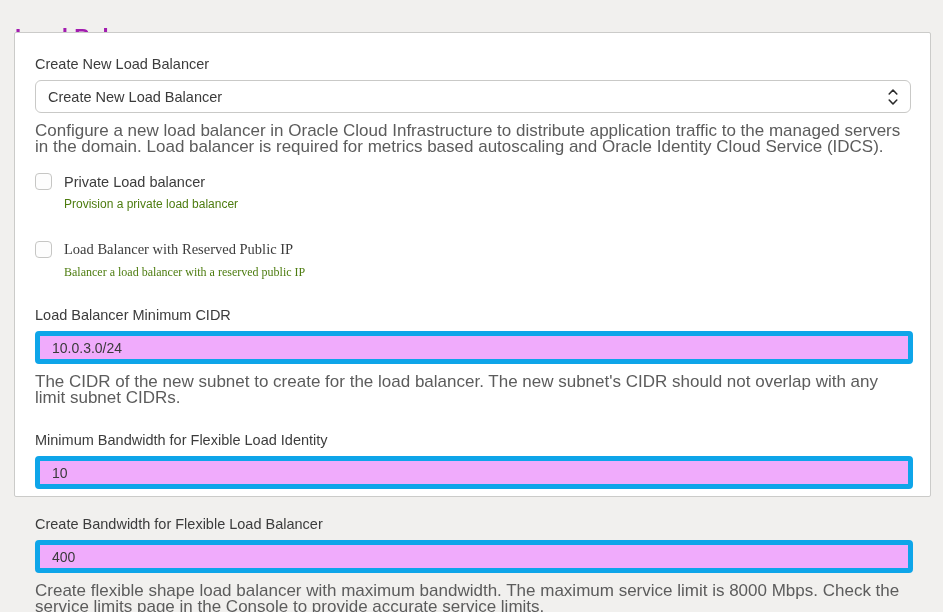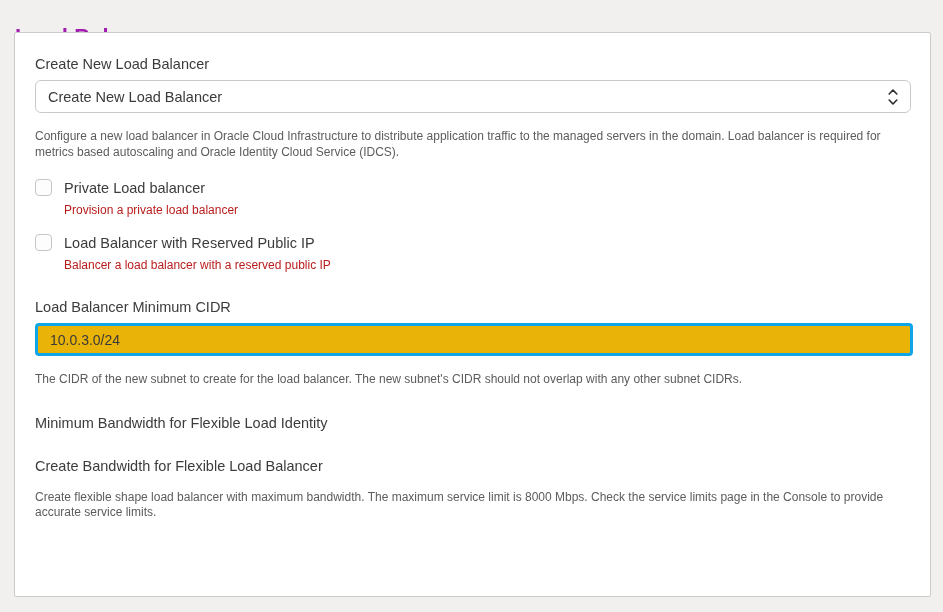--- a/index.html
+++ b/index.html
@@ -13,21 +13,21 @@
   .page-title {
     font-size: 22px;
     font-weight: 700;
     color: #a21caf;
     margin: 24px 0 8px 15px;
     letter-spacing: 0.1px;
   }
   .panel {
     position: absolute;
     left: 14px; top: 32px;
-    width: 917px; height: 565px;
+    width: 917px; height: 465px;
     background: #ffffff;
     border: 1px solid #cbcbc9;
     border-radius: 2px;
     padding: 23px 19px 0 20px;
   }
   .field-label {
     font-size: 14.5px;
     color: #3c3c3c;
     margin-bottom: 8px;
   }
@@ -40,54 +40,54 @@
     display: flex;
     align-items: center;
     justify-content: space-between;
     padding: 0 11px 0 12px;
     font-size: 14.5px;
     color: #3a3a3a;
     cursor: default;
   }
   .chevron-updown { display: flex; align-items: center; }
   .help {
-    font-size: 12px;
+    font-size: 17px;
     color: #5c5c5c;
     line-height: 15.5px;
-    margin-top: 16px;
+    margin-top: 10px;
     max-width: 880px;
   }
   .checkbox-group { margin-top: 19px; }
   .checkbox-row {
     display: flex;
     align-items: center;
   }
   .checkbox {
     width: 17px; height: 17px;
     border: 1px solid #c6c6c4;
     border-radius: 4px;
     background: #fdfdfd;
     flex: 0 0 auto;
     margin-right: 12px;
   }
   .checkbox-label { font-size: 14.5px; color: #3c3c3c; }
   .checkbox-help {
     font-size: 12px;
-    color: #b91c1c;
+    color: #4d7c0f;
     margin: 7px 0 0 29px;
   }
-  .checkbox-group + .checkbox-group { margin-top: 17px; }
+  .checkbox-group + .checkbox-group { margin-top: 30px; font-family: Liberation Serif, serif; }
   .field-group { margin-top: 27px; }
   .text-input {
     display: block;
     width: 878px;
     height: 33px;
-    border: 3px solid #0ea5e9;
+    border: 5px solid #0ea5e9;
     border-radius: 4px;
-    background: #eab308;
+    background: #f0abfc;
     padding: 0 12px;
     font-family: "Liberation Sans", "DejaVu Sans", sans-serif;
     font-size: 14px;
     color: #3a3a3a;
     outline: none;
   }
 </style>
 </head>
 <body>
 
@@ -119,25 +119,27 @@
     <div class="checkbox-row">
       <span class="checkbox"></span>
       <span class="checkbox-label">Load Balancer with Reserved Public IP</span>
     </div>
     <div class="checkbox-help">Balancer a load balancer with a reserved public IP</div>
   </div>
 
   <div class="field-group">
     <div class="field-label">Load Balancer Minimum CIDR</div>
     <input class="text-input" type="text" value="10.0.3.0/24" style="">
-    <div class="help">The CIDR of the new subnet to create for the load balancer. The new subnet's CIDR should not overlap with any other subnet CIDRs.</div>
+    <div class="help">The CIDR of the new subnet to create for the load balancer. The new subnet's CIDR should not overlap with any limit subnet CIDRs.</div>
   </div>
 
   <div class="field-group">
     <div class="field-label">Minimum Bandwidth for Flexible Load Identity</div>
+    <input class="text-input" type="text" value="10" style="">
   </div>
 
   <div class="field-group">
     <div class="field-label">Create Bandwidth for Flexible Load Balancer</div>
+    <input class="text-input" type="text" value="400" style="">
     <div class="help">Create flexible shape load balancer with maximum bandwidth. The maximum service limit is 8000 Mbps. Check the service limits page in the Console to provide accurate service limits.</div>
   </div>
 
 </div>
 
 </body></html>

